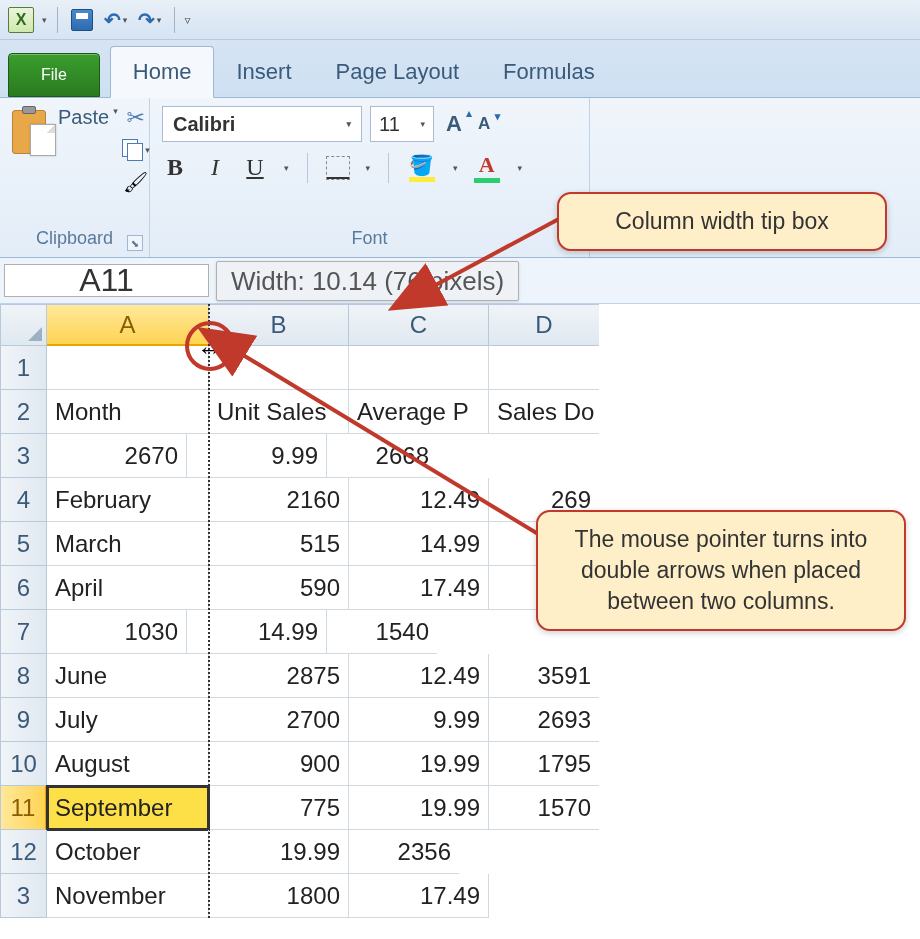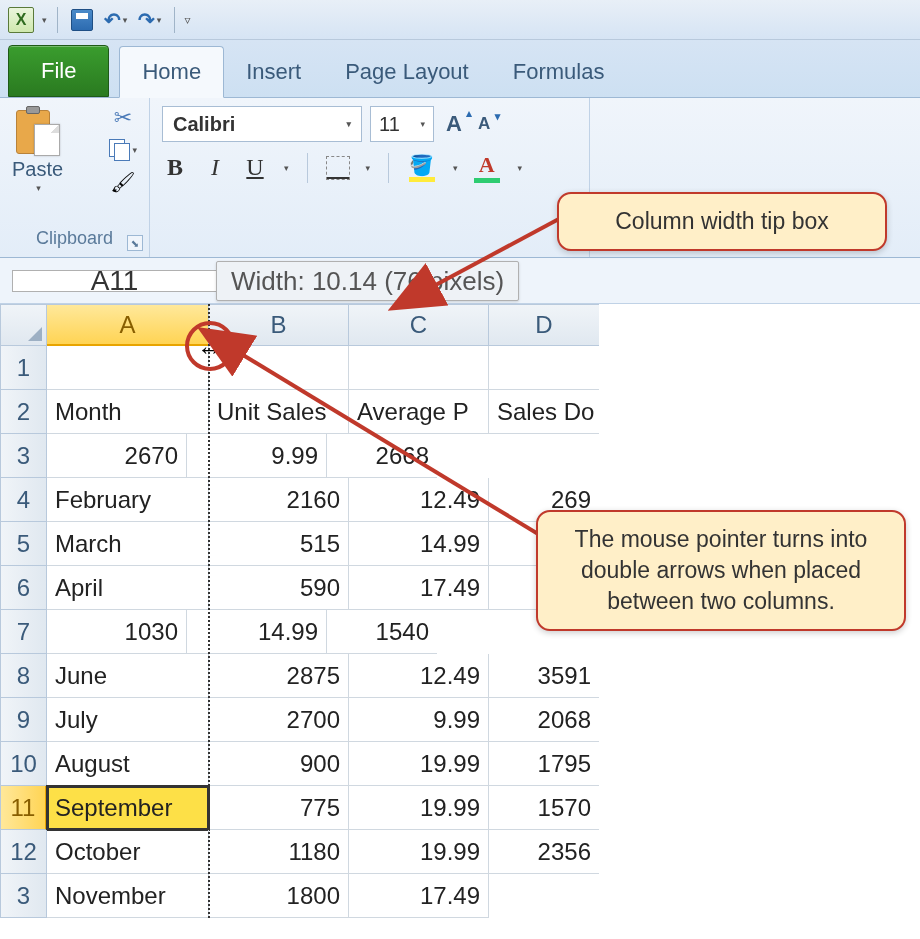--- a/index.html
+++ b/index.html
@@ -11,32 +11,32 @@
   .qat-btn { width: 28px; height: 28px; display:flex; align-items:center; justify-content:center; border-radius:3px; }
   .excel-logo { width: 26px; height: 26px; border: 1px solid #5a7a3a; background: linear-gradient(#eaf5dc,#cfe8ae); display:flex; align-items:center; justify-content:center; font-weight:bold; color:#2f6b1f; font-size:16px; border-radius:2px;}
   .save-ic { width:22px; height:22px; background:linear-gradient(#4a8ac9,#2c6bb0); border:1px solid #1f4f85; border-radius:2px; position:relative;}
   .save-ic::after { content:""; position:absolute; top:3px; left:4px; right:4px; height:6px; background:#fff;}
   .undo-ic, .redo-ic { font-size:20px; color:#2c6bb0; font-weight:bold;}
   .dd-caret { font-size:9px; color:#555; margin-left:2px;}
   .qat-drop { font-size:12px; color:#555;}
 
   
   .tabs { height: 58px; background: linear-gradient(#d6e4f4,#cde0f2); display:flex; align-items:flex-end; padding-left:8px; border-bottom:1px solid #9db8d4;}
-  .file-tab { background: linear-gradient(#3a9d2e,#2a7a20); color:#fff; font-size:22px; padding:12px 32px; border-radius:4px 4px 0 0; border:1px solid #1e5a17; margin-right:10px; box-shadow: inset 0 1px 0 rgba(255,255,255,0.3);}
+  .file-tab { background: linear-gradient(#3a9d2e,#2a7a20); color:#fff; font-size:16px; padding:12px 32px; border-radius:4px 4px 0 0; border:1px solid #1e5a17; margin-right:10px; box-shadow: inset 0 1px 0 rgba(255,255,255,0.3);}
   .tab { font-size:22px; color:#3a5a7a; padding:12px 22px; border-radius:4px 4px 0 0;}
   .tab.active { background:#f5f9fd; border:1px solid #9db8d4; border-bottom:1px solid #f5f9fd; color:#3a5a7a; position:relative; top:1px;}
 
   
   .ribbon { height:160px; background:linear-gradient(#f0f5fb,#e3edf8); display:flex; border-bottom:1px solid #9db8d4;}
   .group { border-right:1px solid #c0d2e6; padding:8px 12px 4px 12px; display:flex; flex-direction:column; justify-content:space-between; position:relative;}
   .group-label { text-align:center; font-size:18px; color:#5a7a9a; padding:4px 0;}
   .group-launcher { position:absolute; right:6px; bottom:6px; width:16px; height:16px; border:1px solid #9db8d4; font-size:10px; display:flex; align-items:center; justify-content:center; color:#5a7a9a; background:#f0f5fb;}
 
   .clipboard-group { width:150px;}
-  .paste-btn { display:flex; flex-direction:column; align-items:center; gap:2px;}
+  .paste-btn { display:flex; flex-direction:row; align-items:flex-start; gap:2px;}
   .paste-icon { width:44px; height:50px; position:relative;}
   .paste-board { position:absolute; width:34px; height:44px; background:#e8a84a; border:1px solid #b8823a; border-radius:3px; left:0; top:4px;}
   .paste-clip { position:absolute; width:14px; height:8px; background:#999; border:1px solid #666; border-radius:2px; left:10px; top:0;}
   .paste-paper { position:absolute; width:26px; height:32px; background:#fff; border:1px solid #aaa; right:0; bottom:0; box-shadow:0 0 2px rgba(0,0,0,0.2);}
   .paste-paper::before { content:""; position:absolute; right:0; top:0; width:8px; height:8px; background:linear-gradient(135deg,#fff 50%,#ddd 50%);}
   .clip-side { display:flex; flex-direction:column; gap:8px; margin-left:auto;}
   .small-ic { width:28px; height:24px; display:flex; align-items:center; justify-content:center;}
   .cut-ic { color:#4a7ab8; font-size:22px;}
   .copy-ic { position:relative; width:24px; height:22px;}
   .copy-ic .p1 { position:absolute; width:16px; height:18px; background:#fff; border:1px solid #4a7ab8; left:0; top:0;}
@@ -60,21 +60,21 @@
   .border-ic::after { content:""; position:absolute; left:0; right:0; bottom:0; height:2px; background:#333;}
   .fill-ic { position:relative; width:30px; display:flex; flex-direction:column; align-items:center;}
   .bucket { font-size:20px;}
   .swatch-y { width:26px; height:5px; background:#ffeb3b;}
   .fontcolor-ic { position:relative; width:30px; display:flex; flex-direction:column; align-items:center;}
   .fontcolor-ic .a { font-size:22px; font-weight:bold; color:#c0392b; font-family:"Times New Roman",serif;}
   .swatch-g { width:26px; height:5px; background:#2ecc71;}
 
   
   .namebar { height:46px; background:#eef4fb; border-bottom:1px solid #c0d2e6; display:flex; align-items:center; position:relative;}
-  .namebox { width:205px; height:22px; background:#fff; border:1px solid #b0b0b0; margin:0 12px; display:flex; align-items:center; justify-content:center; font-size:28px; color:#333;}
+  .namebox { width:205px; height:33px; background:#fff; border:1px solid #b0b0b0; margin:0 4px; display:flex; align-items:center; justify-content:center; font-size:32px; color:#333;}
   .width-tip { position:absolute; left:216px; top:3px; height:40px; background:#eef2f6; border:1px solid #b0b0b0; padding:0 14px; display:flex; align-items:center; font-size:26px; color:#555; border-radius:2px; box-shadow:0 1px 3px rgba(0,0,0,0.15);}
 
   
   .grid { position:relative;}
   .col-headers { display:flex; height:42px;}
   .corner { width:47px; background:linear-gradient(#f0f4f8,#e0e8f0); border:1px solid #b8c9dc; position:relative;}
   .corner::after { content:""; position:absolute; right:4px; bottom:4px; width:0; height:0; border-left:14px solid transparent; border-bottom:14px solid #9db0c4;}
   .ch { border:1px solid #b8c9dc; border-left:none; background:linear-gradient(#f0f4f8,#e0e8f0); display:flex; align-items:center; justify-content:center; font-size:24px; color:#3a5a7a;}
   .ch.sel { background:linear-gradient(#ffe89a,#ffd454); color:#885e00; border-bottom:2px solid #e8a400;}
   .ch.a { width:162px;}
@@ -193,20 +193,21 @@
             <div class="swatch-y"></div>
           </div>
         <span class="dd-caret">▾</span>
         <div class="fontcolor-ic">
             <span class="a">A</span>
             <div class="swatch-g"></div>
           </div>
         <span class="dd-caret">▾</span>
       </div>
     </div>
+    <div class="group-label">Font</div>
     <div class="group-launcher">⬊</div>
   </div>
 </div>
 
 <div class="namebar">
   <div class="namebox">A11</div>
   <div class="width-tip">Width: 10.14 (76 pixels)</div>
 </div>
 
 <div class="grid">
@@ -270,40 +271,39 @@
       <div class="cell a">June</div>
       <div class="cell b">2875</div>
       <div class="cell c">12.49</div>
       <div class="cell d">3591</div>
     </div>
     <div class="row">
       <div class="rh">9</div>
       <div class="cell a">July</div>
       <div class="cell b">2700</div>
       <div class="cell c">9.99</div>
-      <div class="cell d">2068</div>
+      <div class="cell d">2693</div>
     </div>
     <div class="row">
       <div class="rh">10</div>
       <div class="cell a">August</div>
       <div class="cell b">900</div>
       <div class="cell c">19.99</div>
       <div class="cell d">1795</div>
     </div>
     <div class="row">
       <div class="rh sel">11</div>
       <div class="cell a active">September</div>
       <div class="cell b">775</div>
       <div class="cell c">19.99</div>
       <div class="cell d">1570</div>
     </div>
     <div class="row">
       <div class="rh">12</div>
       <div class="cell a">October</div>
-      <div class="cell b">1180</div>
       <div class="cell c">19.99</div>
       <div class="cell d">2356</div>
     </div>
     <div class="row">
       <div class="rh">3</div>
       <div class="cell a">November</div>
       <div class="cell b">1800</div>
       <div class="cell c">17.49</div>
     </div>
   </div>

